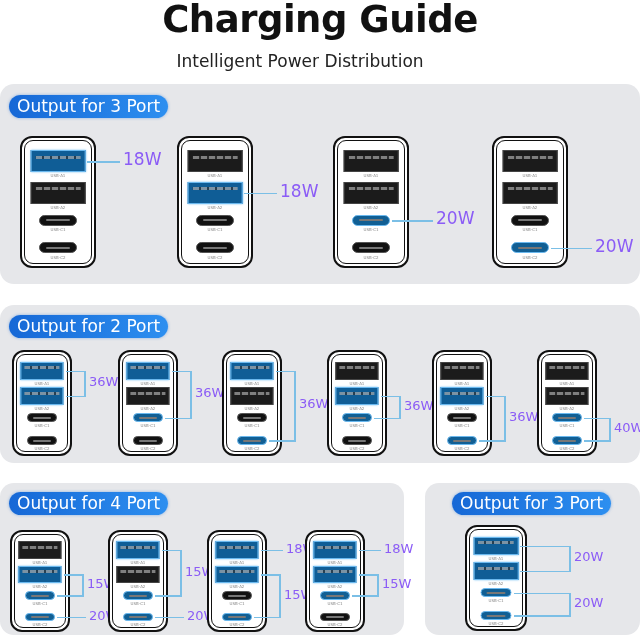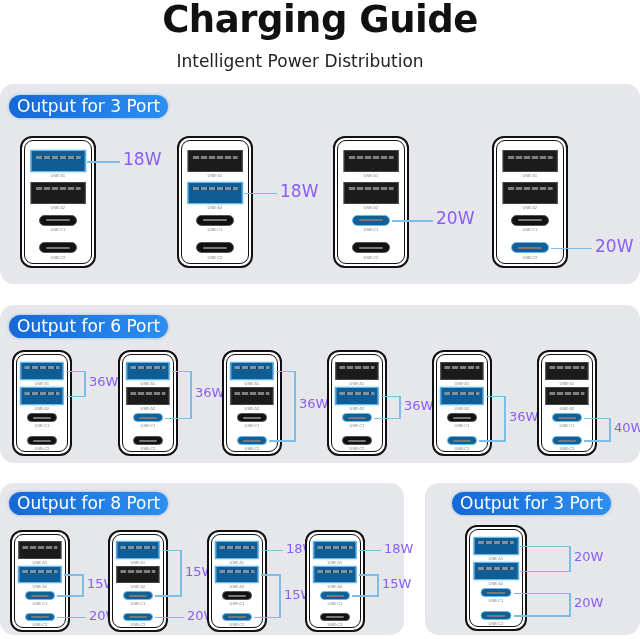--- a/index.html
+++ b/index.html
@@ -28,22 +28,22 @@
 
 <div class="title">Charging Guide</div>
 <div class="subtitle">Intelligent Power Distribution</div>
 
 <div class="panel" style="left:0;top:84px;width:640px;height:200px"></div>
 <div class="panel" style="left:0;top:305px;width:640px;height:158px"></div>
 <div class="panel" style="left:0;top:483px;width:404px;height:152px"></div>
 <div class="panel" style="left:425px;top:483px;width:215px;height:152px"></div>
 
 <div class="pill" style="left:9px;top:95px">Output for 3 Port</div>
-<div class="pill" style="left:9px;top:315px">Output for 6 Port</div>
-<div class="pill" style="left:9px;top:492px">Output for 8 Port</div>
+<div class="pill" style="left:9px;top:315px">Output for 2 Port</div>
+<div class="pill" style="left:9px;top:492px">Output for 4 Port</div>
 <div class="pill" style="left:452px;top:492px">Output for 3 Port</div>
 
 <div id="chargers">
     <div class="charger" style="left: 20px; top: 136px; width: 76px; height: 132px;">
       <div class="inner"></div>
       <div class="port usba on" style="top: 11.88px; width: 54.72px; height: 22.44px;"></div>
       <div class="plabel" style="top: 35.32px;">USB-A1</div>
       <div class="port usba" style="top: 43.56px; width: 54.72px; height: 22.44px;"></div>
       <div class="plabel" style="top: 67px;">USB-A2</div>
       <div class="port usbc" style="top: 76.56px; width: 38px; height: 11.22px;"></div>

